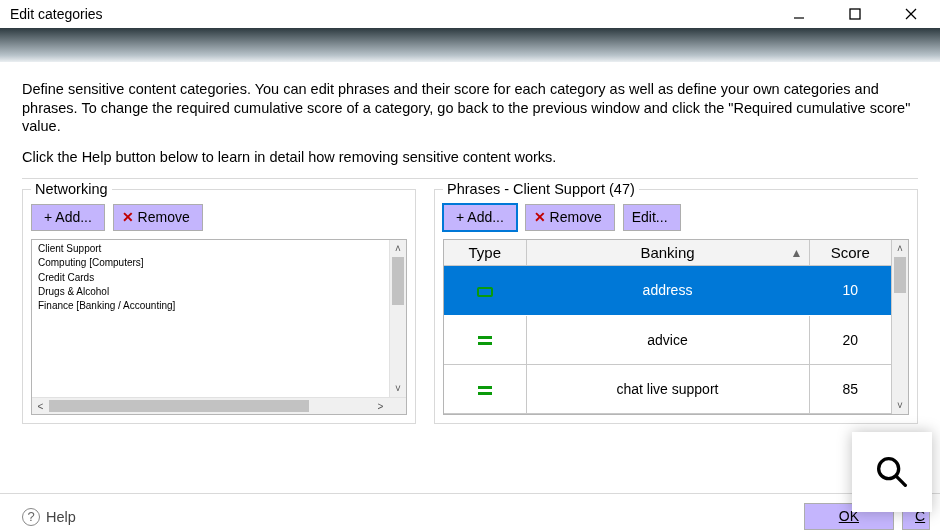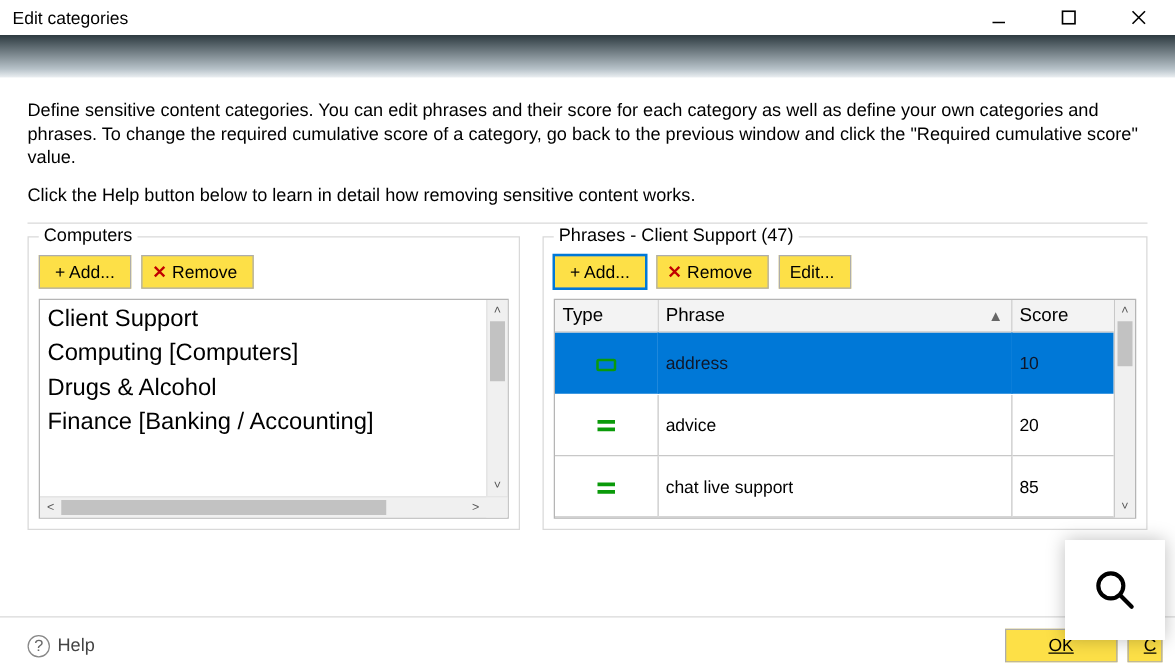--- a/index.html
+++ b/index.html
@@ -80,21 +80,21 @@
   }
   .fs-categories { flex: 0 0 394px; }
   .fs-phrases { flex: 1; }
 
   .toolbar {
     display:flex;
     gap: 8px;
     margin-bottom: 8px;
   }
   .btn {
-    background: #fde047;
+    background: #c4b5fd;
     border: 1px solid #adadad;
     padding: 4px 12px 5px 8px;
     font-size: 14px;
     display:flex;
     align-items:center;
     gap:4px;
     cursor:pointer;
   }
   .btn.focus { outline: 2px solid #0078d7; outline-offset: -1px; }
   .btn .plus { font-weight:bold; }
@@ -108,21 +108,21 @@
     height: 176px;
   }
   .listbox {
     flex:1;
     display:flex;
   }
   .list-items {
     flex:1;
     overflow:hidden;
     padding: 2px 0 1px 6px;
-    font-size: 19px;
+    font-size: 10px;
   }
   .list-items div { line-height: 1.43; white-space:nowrap; }
   .vscroll {
     width: 17px;
     background:#f0f0f0;
     border-left:1px solid #e1e1e1;
     display:flex; flex-direction:column;
     align-items:center;
   }
   .vscroll .arrow {
@@ -158,37 +158,37 @@
   .table-wrap {
     border:1px solid #b5b5b5;
     display:flex;
     height: 176px;
   }
   .table { flex:1; border-collapse:collapse; width:100%; table-layout:fixed; }
   .table th, .table td {
     border-left:1px solid #c8c8c8;
     border-bottom:1px solid #c8c8c8;
     padding: 4px 6px;
-    text-align:left;
+    text-align:center;
     font-weight:normal;
   }
   .table th:first-child, .table td:first-child { border-left:none; }
   .table th {
     background:#f3f3f3;
     font-size:15px;
     position:relative;
   }
   .table th.sort .sort-arrow {
     position:absolute; right:6px; top:50%; transform:translateY(-50%);
     color:#666; font-size:12px;
   }
   .col-type { width: 82px; text-align:center; }
   .table td.col-type { text-align:center; }
   .col-score { width: 82px; }
-  .table tr.selected td { background:#0078d7; color:#0f172a; border-left-color:#0078d7; border-bottom-color:#fff0; }
+  .table tr.selected td { background:#0078d7; color:#ffffff; border-left-color:#0078d7; border-bottom-color:#fff0; }
   .type-icon { display:inline-flex; gap:2px; vertical-align:middle; }
   .type-icon .line { width:14px; height:3px; background:#0a9a0a; }
   .type-icon.single-box {
     width:16px; height:10px;
     border:2px solid #0a9a0a; border-radius:2px;
     background:transparent;
   }
   .type-icon.stack { flex-direction:column; gap:3px; }
 
   .table-wrap .vscroll { border-left:1px solid #c8c8c8; }
@@ -262,36 +262,37 @@
 <div class="content">
   <div class="description">
     <p>Define sensitive content categories. You can edit phrases and their score for each category as well as define your own categories and phrases. To change the required cumulative score of a category, go back to the previous window and click the "Required cumulative score" value.</p>
     <p>Click the Help button below to learn in detail how removing sensitive content works.</p>
   </div>
   <hr class="rule">
 
   <div class="panels">
 
     <div class="fieldset fs-categories">
-      <div class="legend">Computers</div>
+      <div class="legend">Networking</div>
       <div class="toolbar">
         <div class="btn">
           <span class="plus"></span>
           <span>+ Add...</span>
         </div>
         <div class="btn">
           <span class="x">✕</span>
           <span>Remove</span>
         </div>
       </div>
       <div class="listbox-wrap">
         <div class="listbox">
           <div class="list-items">
             <div>Client Support</div>
             <div>Computing [Computers]</div>
+            <div>Credit Cards</div>
             <div>Drugs &amp; Alcohol</div>
             <div>Finance [Banking / Accounting]</div>
           </div>
           <div class="vscroll">
             <div class="arrow">˄</div>
             <div class="track">
                 <div class="thumb"></div>
               </div>
             <div class="arrow">˅</div>
           </div>
@@ -321,21 +322,21 @@
         <div class="btn">
           <span>Edit...</span>
         </div>
       </div>
       <div class="table-wrap">
         <table class="table">
           <thead>
             <tr>
               <th class="col-type">Type</th>
               <th class="sort">
-                <span>Phrase</span>
+                <span>Banking</span>
                 <span class="sort-arrow">▲</span>
               </th>
               <th class="col-score">Score</th>
             </tr>
           </thead>
           <tbody>
             <tr class="selected">
               <td class="col-type"><span class="type-icon single-box"></span></td>
               <td>address</td>
               <td class="col-score">10</td>

